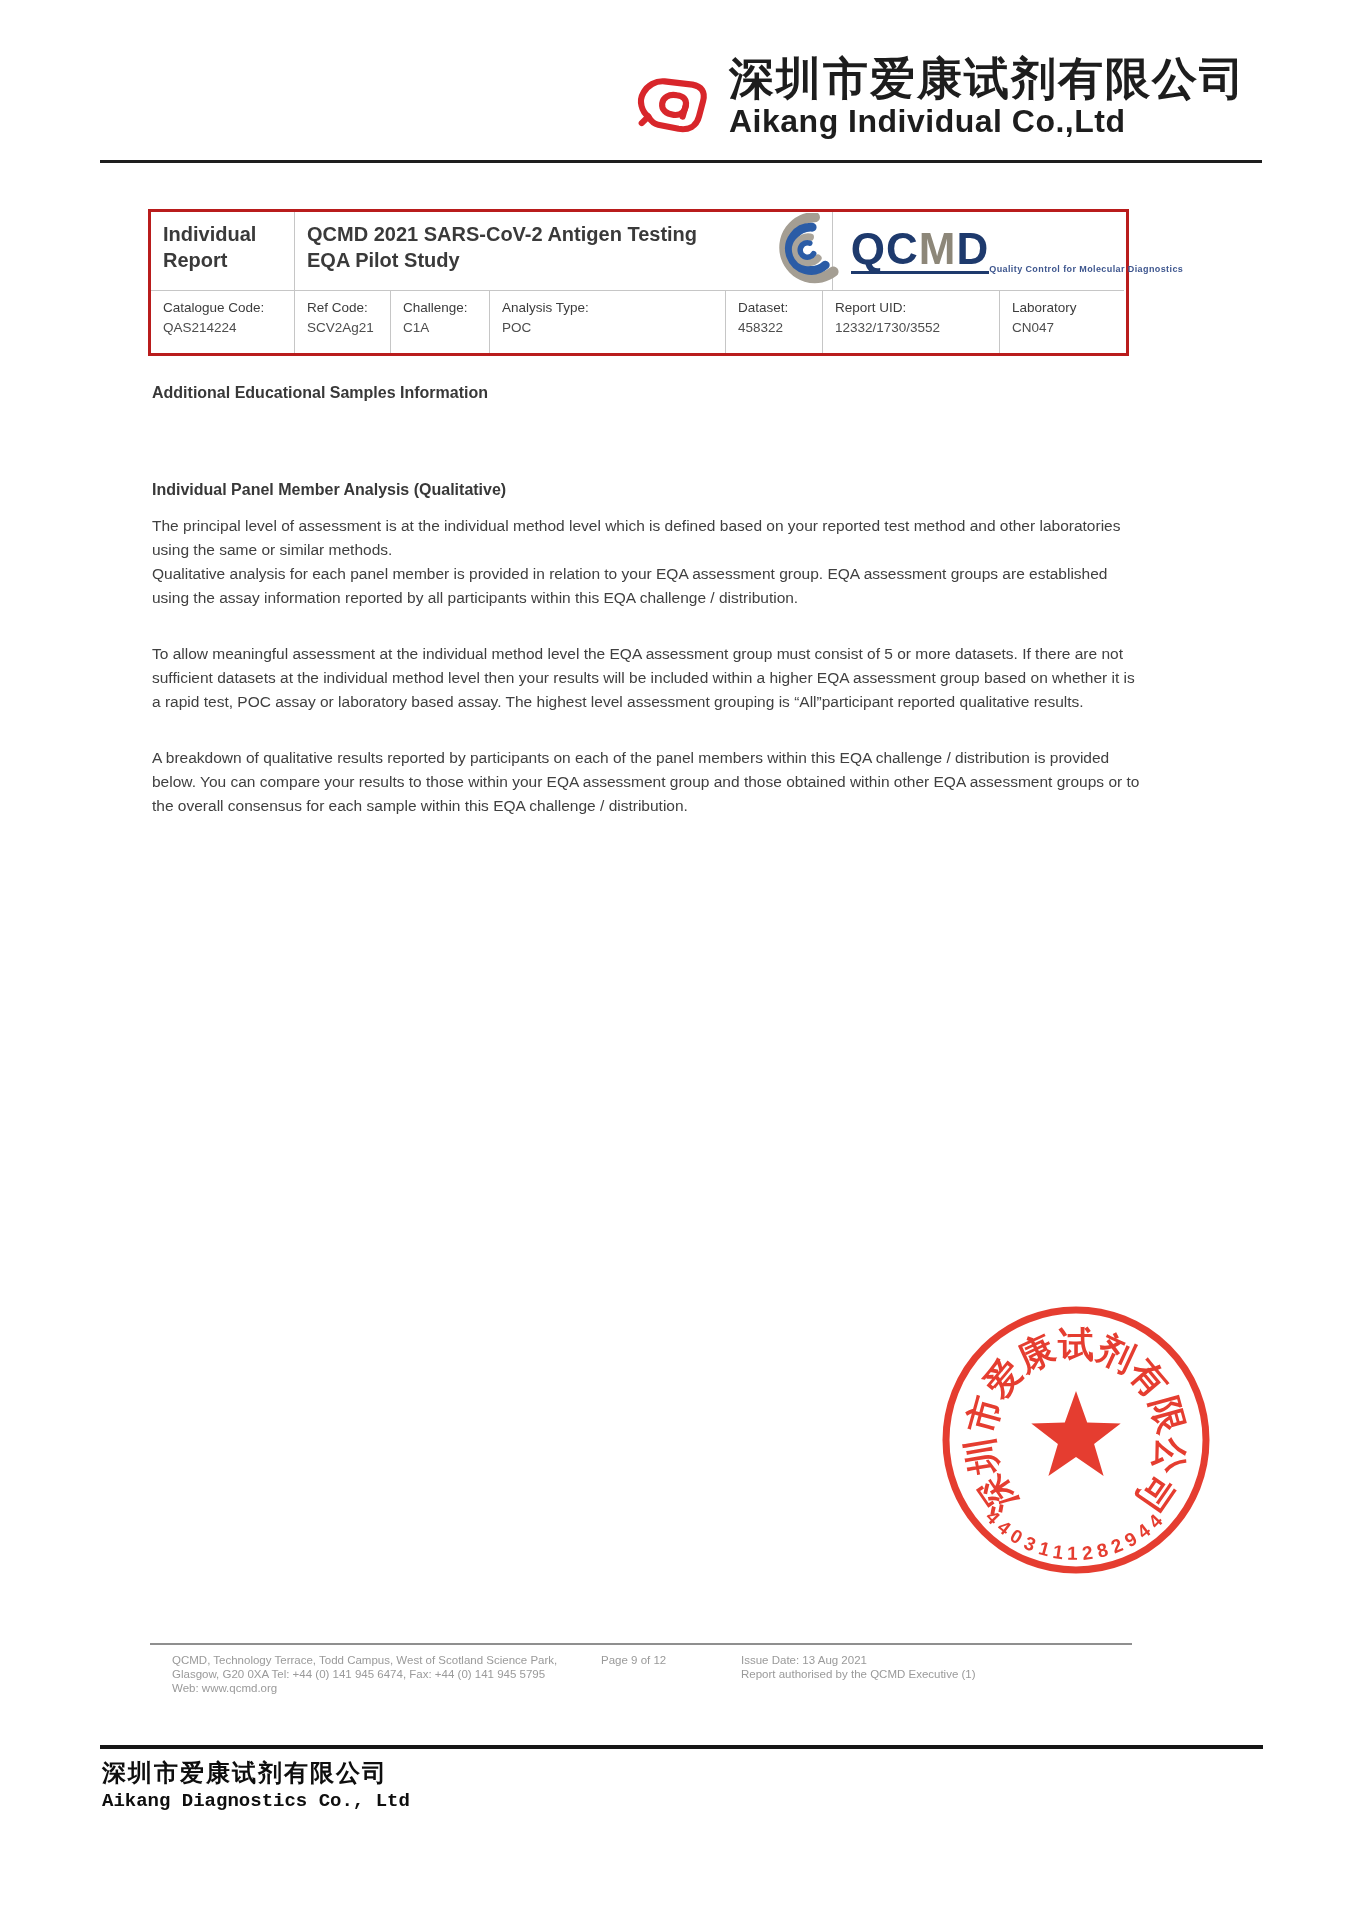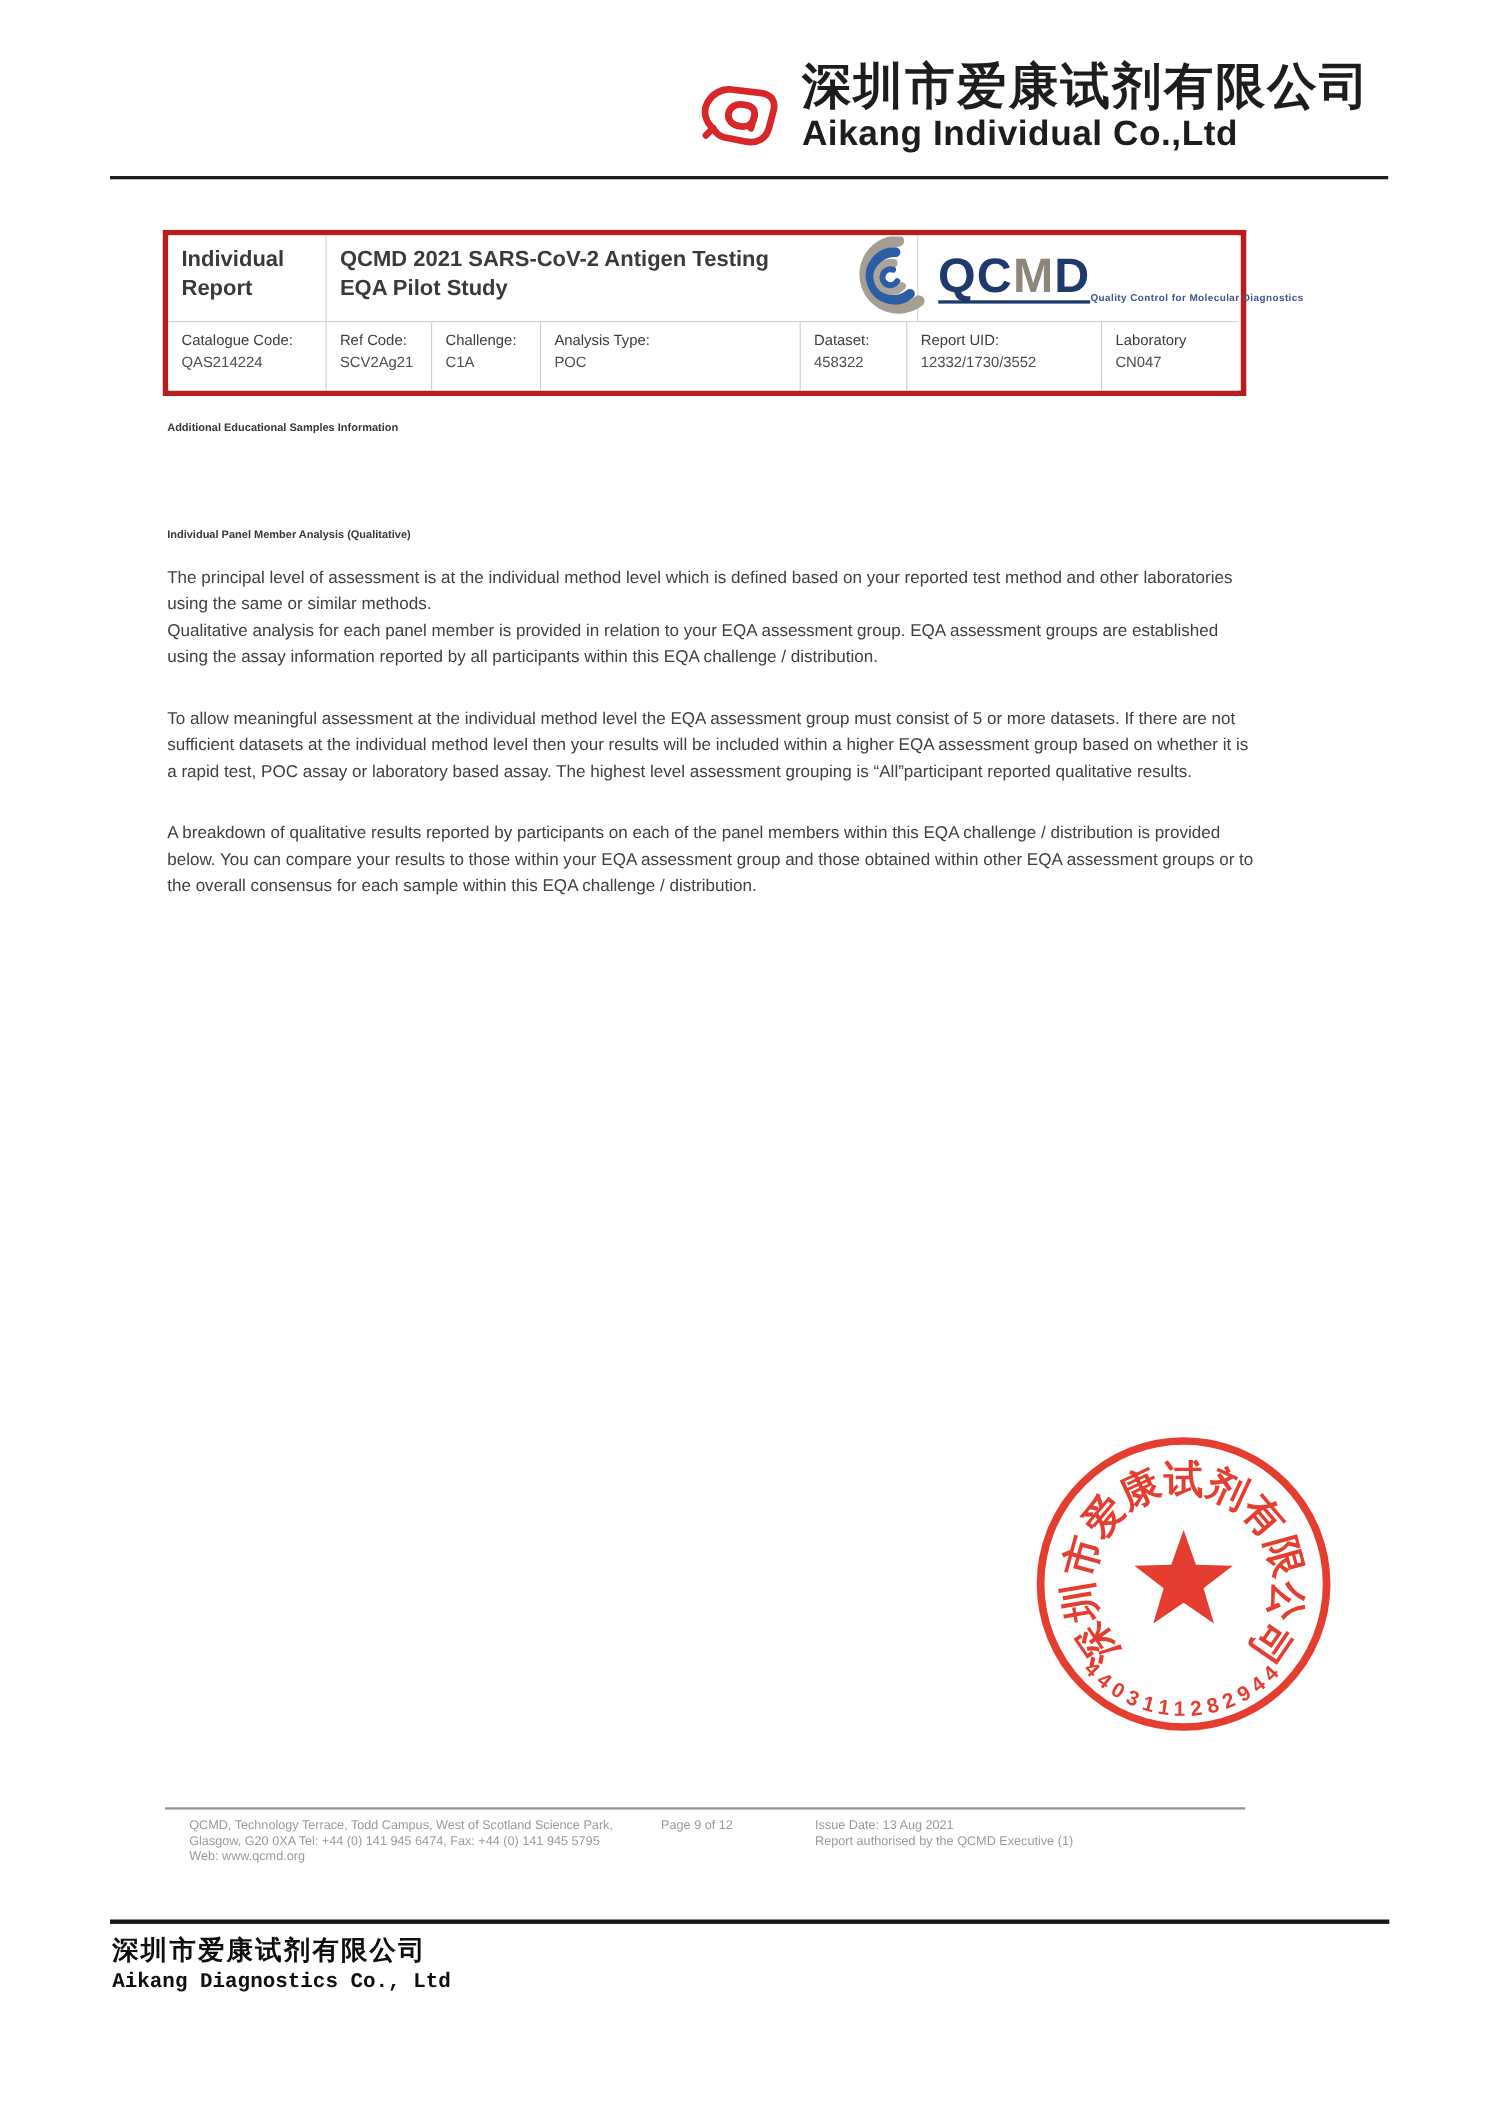--- a/index.html
+++ b/index.html
@@ -11,21 +11,21 @@
   
   .header-logo { position:absolute; top:56px; right:118px; display:flex; align-items:flex-end; gap:16px; }
   .logo-icon svg { display:block; }
   .logo-text { display:flex; flex-direction:column; line-height:1; }
   .logo-cn { font-size:45px; font-weight:700; color:#1d1d1d; letter-spacing:2px; white-space:nowrap;
              font-family:"DejaVu Sans", sans-serif; }
   .logo-en { font-size:32px; font-weight:700; color:#1d1d1d; margin-top:4px; letter-spacing:0.5px; white-space:nowrap; }
   .header-rule { position:absolute; top:160px; left:100px; width:1162px; height:3px; background:#1e1e1e; }
 
   
-  .report-table { position:absolute; left:148px; top:209px; width:975px; border:5px solid #b91c1c; background:#fff; }
+  .report-table { position:absolute; left:148px; top:209px; width:975px; border:3px solid #b91c1c; background:#fff; }
   .rt-row { display:grid; }
   .rt-top { grid-template-columns:144px 538px 291px; }
   .rt-bottom { grid-template-columns:144px 96px 99px 236px 97px 177px 124px; }
   .rt-cell { border-right:1px solid #c6c6c6; padding:9px 12px; box-sizing:border-box; background:#fff; }
   .rt-row .rt-cell:last-child { border-right:none; }
   .rt-top .rt-cell { border-bottom:1px solid #c6c6c6; height:79px; }
   .rt-bottom .rt-cell { height:62px; }
   .rt-title { font-size:20px; font-weight:700; color:#3a3a3a; line-height:1.3; }
   .rt-title-wide { max-width:430px; }
   .rt-label { font-size:13.5px; font-weight:400; color:#3c3c3c; margin-bottom:5px; }
@@ -35,21 +35,21 @@
   .qcmd-cell { display:flex; align-items:center; justify-content:center; padding:4px 6px; }
   .qcmd-logo { display:flex; align-items:center; gap:5px; }
   .qcmd-right { display:flex; flex-direction:row;justify-content:flex-end; }
   .qcmd-word { font-size:44px; font-weight:700; letter-spacing:1px; line-height:0.95;
                border-bottom:3px solid #1e3a6d; padding-bottom:1px; }
   .qcmd-navy { color:#1e3a6d; } .qcmd-taupe { color:#8d8779; }
   .qcmd-tagline { font-size:9px; font-weight:700; color:#3e568e; margin-top:3px; letter-spacing:0.4px;
                   white-space:nowrap; align-self:flex-end; }
 
   
-  .sec-heading { position:absolute; left:152px; font-size:10px; font-weight:700; color:#383838; }
+  .sec-heading { position:absolute; left:152px; font-size:16px; font-weight:700; color:#383838; }
   .body-copy { position:absolute; left:152px; top:514px; width:992px; font-size:15.5px; line-height:24px; color:#404040; }
   .para { margin:0 0 32px 0; }
   .para div { margin:0; }
 
   
   .stamp { position:absolute; left:936px; top:1300px; width:280px; height:280px; opacity:0.95; }
 
   
   .footer-rule { position:absolute; left:150px; top:1643px; width:982px; height:2px; background:#8f8f8f; }
   .f-text { position:absolute; font-size:11.5px; line-height:14px; color:#9a9a9a; }

